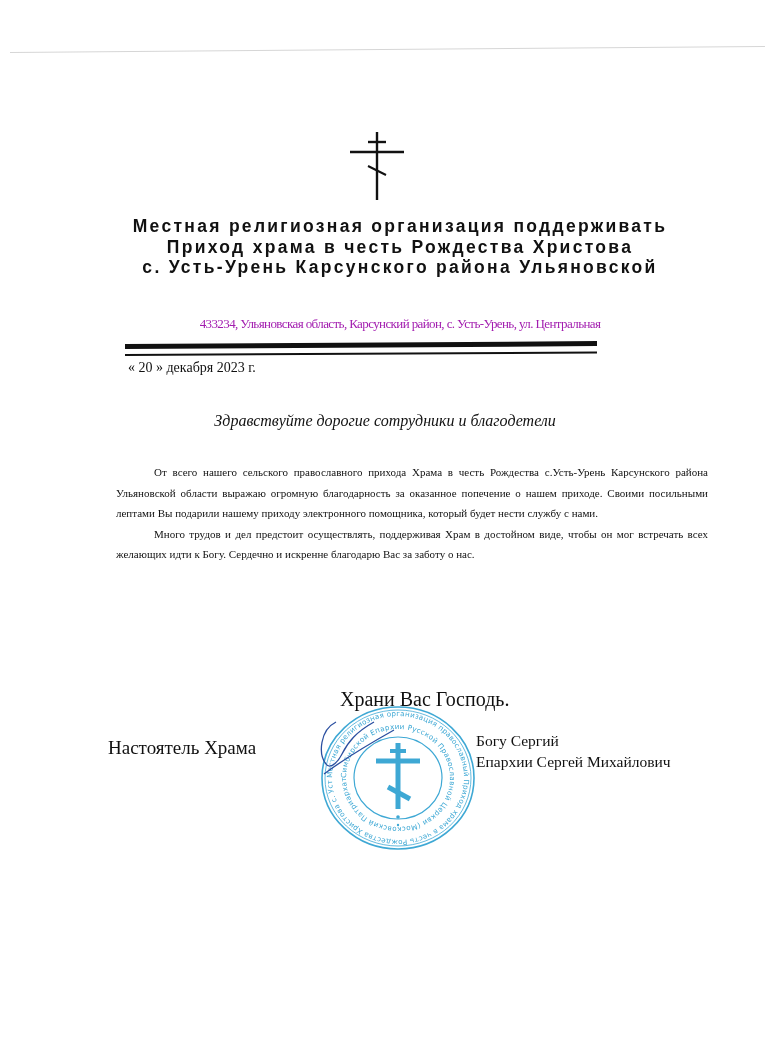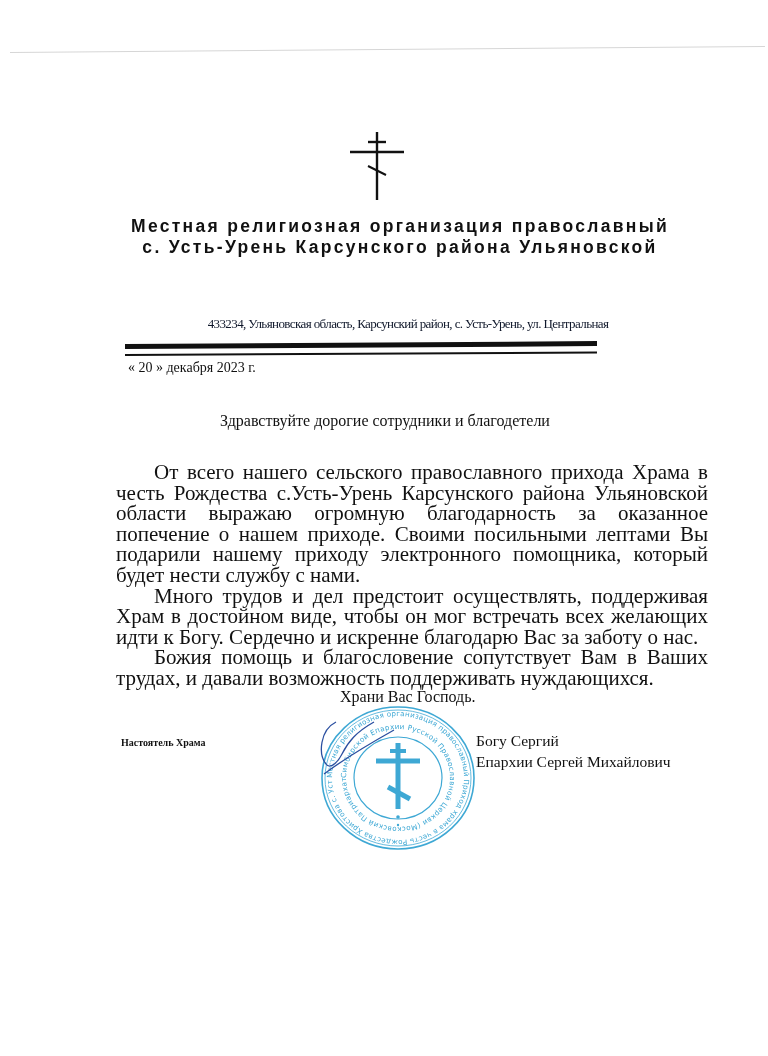--- a/index.html
+++ b/index.html
@@ -12,45 +12,45 @@
     background: #d6d6d6; transform: rotate(-0.45deg); transform-origin: left center;
   }
   .cross { position: absolute; left: 346px; top: 130px; width: 64px; height: 72px; }
   .header {
     position: absolute; left: 100px; top: 216px; width: 600px; text-align: center;
     font-family: "Liberation Sans", sans-serif; font-weight: bold;
     font-size: 17.5px; letter-spacing: 2.3px; line-height: 20.5px; color: #111;
   }
   .header .line { display: block; white-space: nowrap; }
   .address {
-    position: absolute; left: 108px; top: 316px; width: 600px; text-align: center;
-    font-size: 13px; letter-spacing: -0.6px; color: #0f172a; white-space: nowrap;
+    position: absolute; left: 100px; top: 316px; width: 600px; text-align: center;
+    font-size: 13px; letter-spacing: -0.6px; color: #a21caf; white-space: nowrap;
   }
   .rule-thick {
     position: absolute; left: 125px; top: 344px; width: 472px; height: 5px;
     background: #111; transform: rotate(-0.35deg); transform-origin: left center;
   }
   .rule-thin {
     position: absolute; left: 125px; top: 354px; width: 472px; height: 1.5px;
     background: #111; transform: rotate(-0.3deg); transform-origin: left center;
   }
   .date { position: absolute; left: 128px; top: 360px; font-size: 14px; white-space: nowrap; }
   .greeting {
     position: absolute; left: 150px; top: 410px; width: 470px; text-align: center;
-    font-size: 16px; line-height: 21px;
+    font-size: 16px; line-height: 21px; font-style: italic;
   }
   .greeting span { display: block; white-space: nowrap; }
   .body-text {
     position: absolute; left: 116px; top: 462px; width: 592px;
-    font-size: 21px; line-height: 20.6px; text-align: justify;
+    font-size: 11px; line-height: 20.6px; text-align: justify;
   }
   .body-text .para { margin: 0; text-indent: 38px; }
-  .blessing { position: absolute; left: 340px; top: 688px; font-size: 16px; white-space: nowrap; }
+  .blessing { position: absolute; left: 340px; top: 688px; font-size: 20px; white-space: nowrap; }
   .rector-title {
-    position: absolute; left: 121px; top: 737px; font-size: 10px; font-weight: bold; white-space: nowrap;
+    position: absolute; left: 108px; top: 737px; font-size: 19px; font-weight: normal; white-space: nowrap;
   }
   .signer {
     position: absolute; left: 476px; top: 730px; font-size: 15.5px; line-height: 21px;
   }
   .signer span { display: block; white-space: nowrap; }
   .stamp { position: absolute; left: 318px; top: 703px; width: 160px; height: 150px; opacity: 0.9; }
   .signature { position: absolute; left: 316px; top: 712px; width: 90px; height: 80px; }
 </style>
 </head>
 <body>
@@ -58,39 +58,39 @@
 <div class="scan-edge"></div>
 
 <svg class="cross" viewBox="0 0 64 72">
   <line x1="31" y1="2" x2="31" y2="70" stroke="#111" stroke-width="2.4"></line>
   <line x1="22" y1="12" x2="40" y2="12" stroke="#111" stroke-width="2.4"></line>
   <line x1="4" y1="22" x2="58" y2="22" stroke="#111" stroke-width="2.4"></line>
   <line x1="22" y1="36" x2="40" y2="45" stroke="#111" stroke-width="2"></line>
 </svg>
 
 <div class="header">
-  <span class="line">Местная религиозная организация православный</span>
+  <span class="line">Местная религиозная организация поддерживать</span>
+  <span class="line">Приход  храма  в честь Рождества Христова</span>
   <span class="line">с. Усть-Урень Карсунского района Ульяновской</span>
 </div>
 
 <div class="address">433234, Ульяновская область,  Карсунский район, с. Усть-Урень, ул. Центральная</div>
 
 <div class="rule-thick"></div>
 <div class="rule-thin"></div>
 
 <div class="date">« 20 » декабря 2023 г.</div>
 
 <div class="greeting">
   <span>Здравствуйте дорогие сотрудники и благодетели</span>
 </div>
 
 <div class="body-text">
   <p class="para">От всего нашего сельского православного прихода Храма в честь Рождества с.Усть-Урень Карсунского района Ульяновской области выражаю огромную благодарность за оказанное попечение о нашем приходе. Своими посильными лептами Вы подарили нашему приходу электронного помощника, который будет нести службу с нами.</p>
   <p class="para">Много трудов и дел предстоит осуществлять, поддерживая Храм в достойном виде, чтобы он мог встречать всех желающих идти к Богу. Сердечно и искренне благодарю Вас за заботу о нас.</p>
-  <p class="para">Божия помощь и благословение сопутствует Вам в Ваших трудах, и давали возможность поддерживать нуждающихся.</p>
 </div>
 
 <svg class="stamp" viewBox="0 0 160 150">
   <defs>
     <path id="outerArc" d="M 80,75 m -66,0 a 66,62 0 1,1 132,0 a 66,62 0 1,1 -132,0"></path>
     <path id="innerArc" d="M 80,75 m -52,0 a 52,49 0 1,1 104,0 a 52,49 0 1,1 -104,0"></path>
   </defs>
   <ellipse cx="80" cy="75" rx="76" ry="71" fill="none" stroke="#2a9fd0" stroke-width="1.6"></ellipse>
   <ellipse cx="80" cy="75" rx="73" ry="68" fill="none" stroke="#2a9fd0" stroke-width="0.8"></ellipse>
   <ellipse cx="80" cy="75" rx="44" ry="41" fill="none" stroke="#2a9fd0" stroke-width="1.2"></ellipse>

